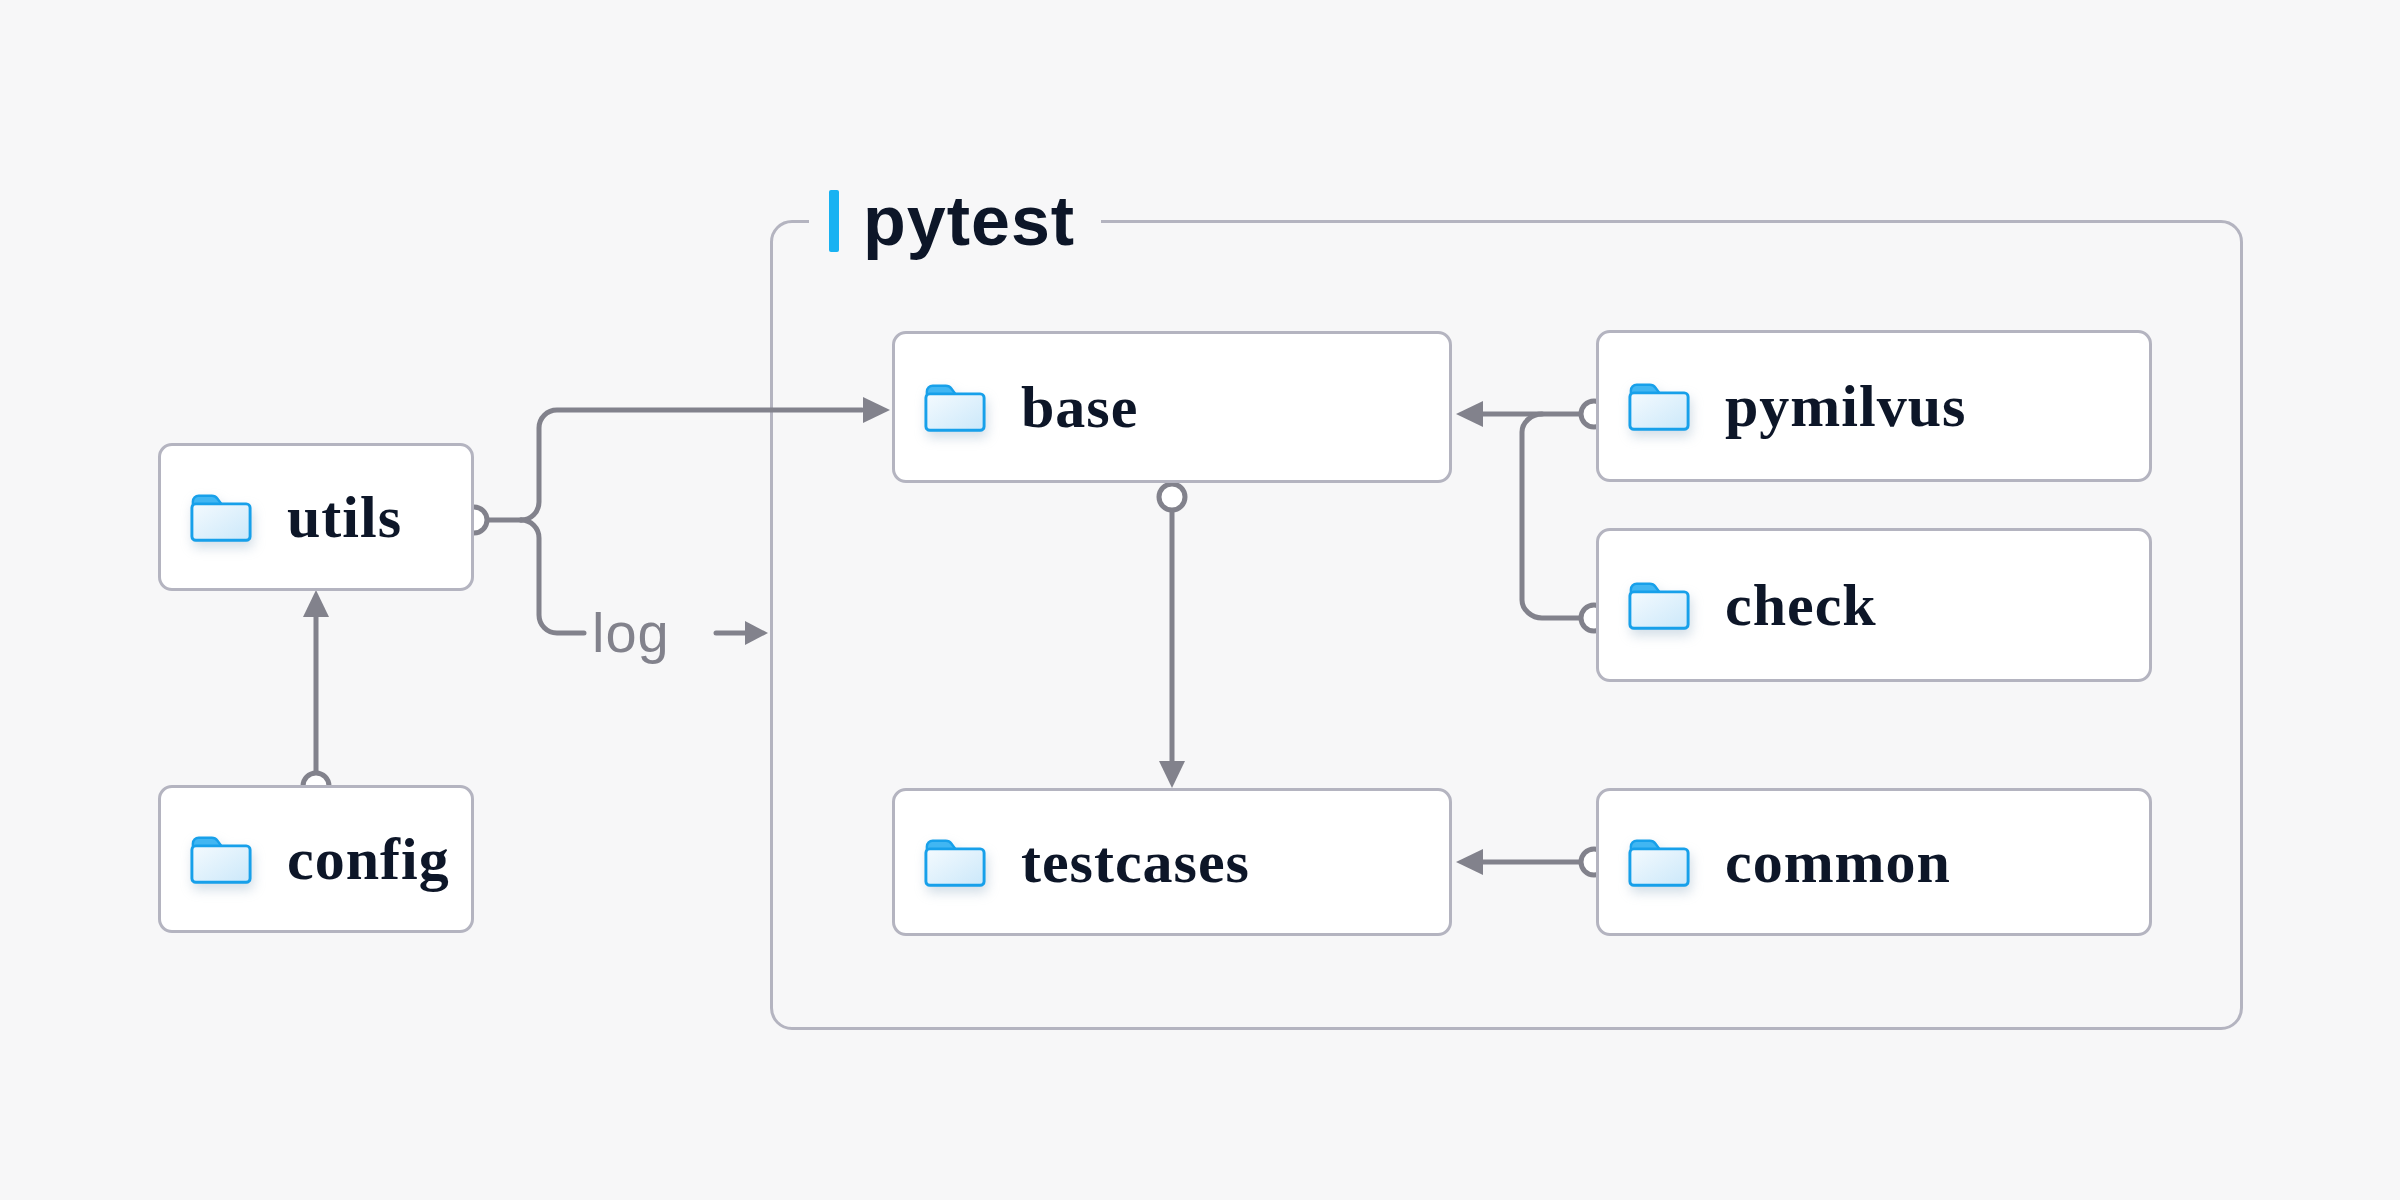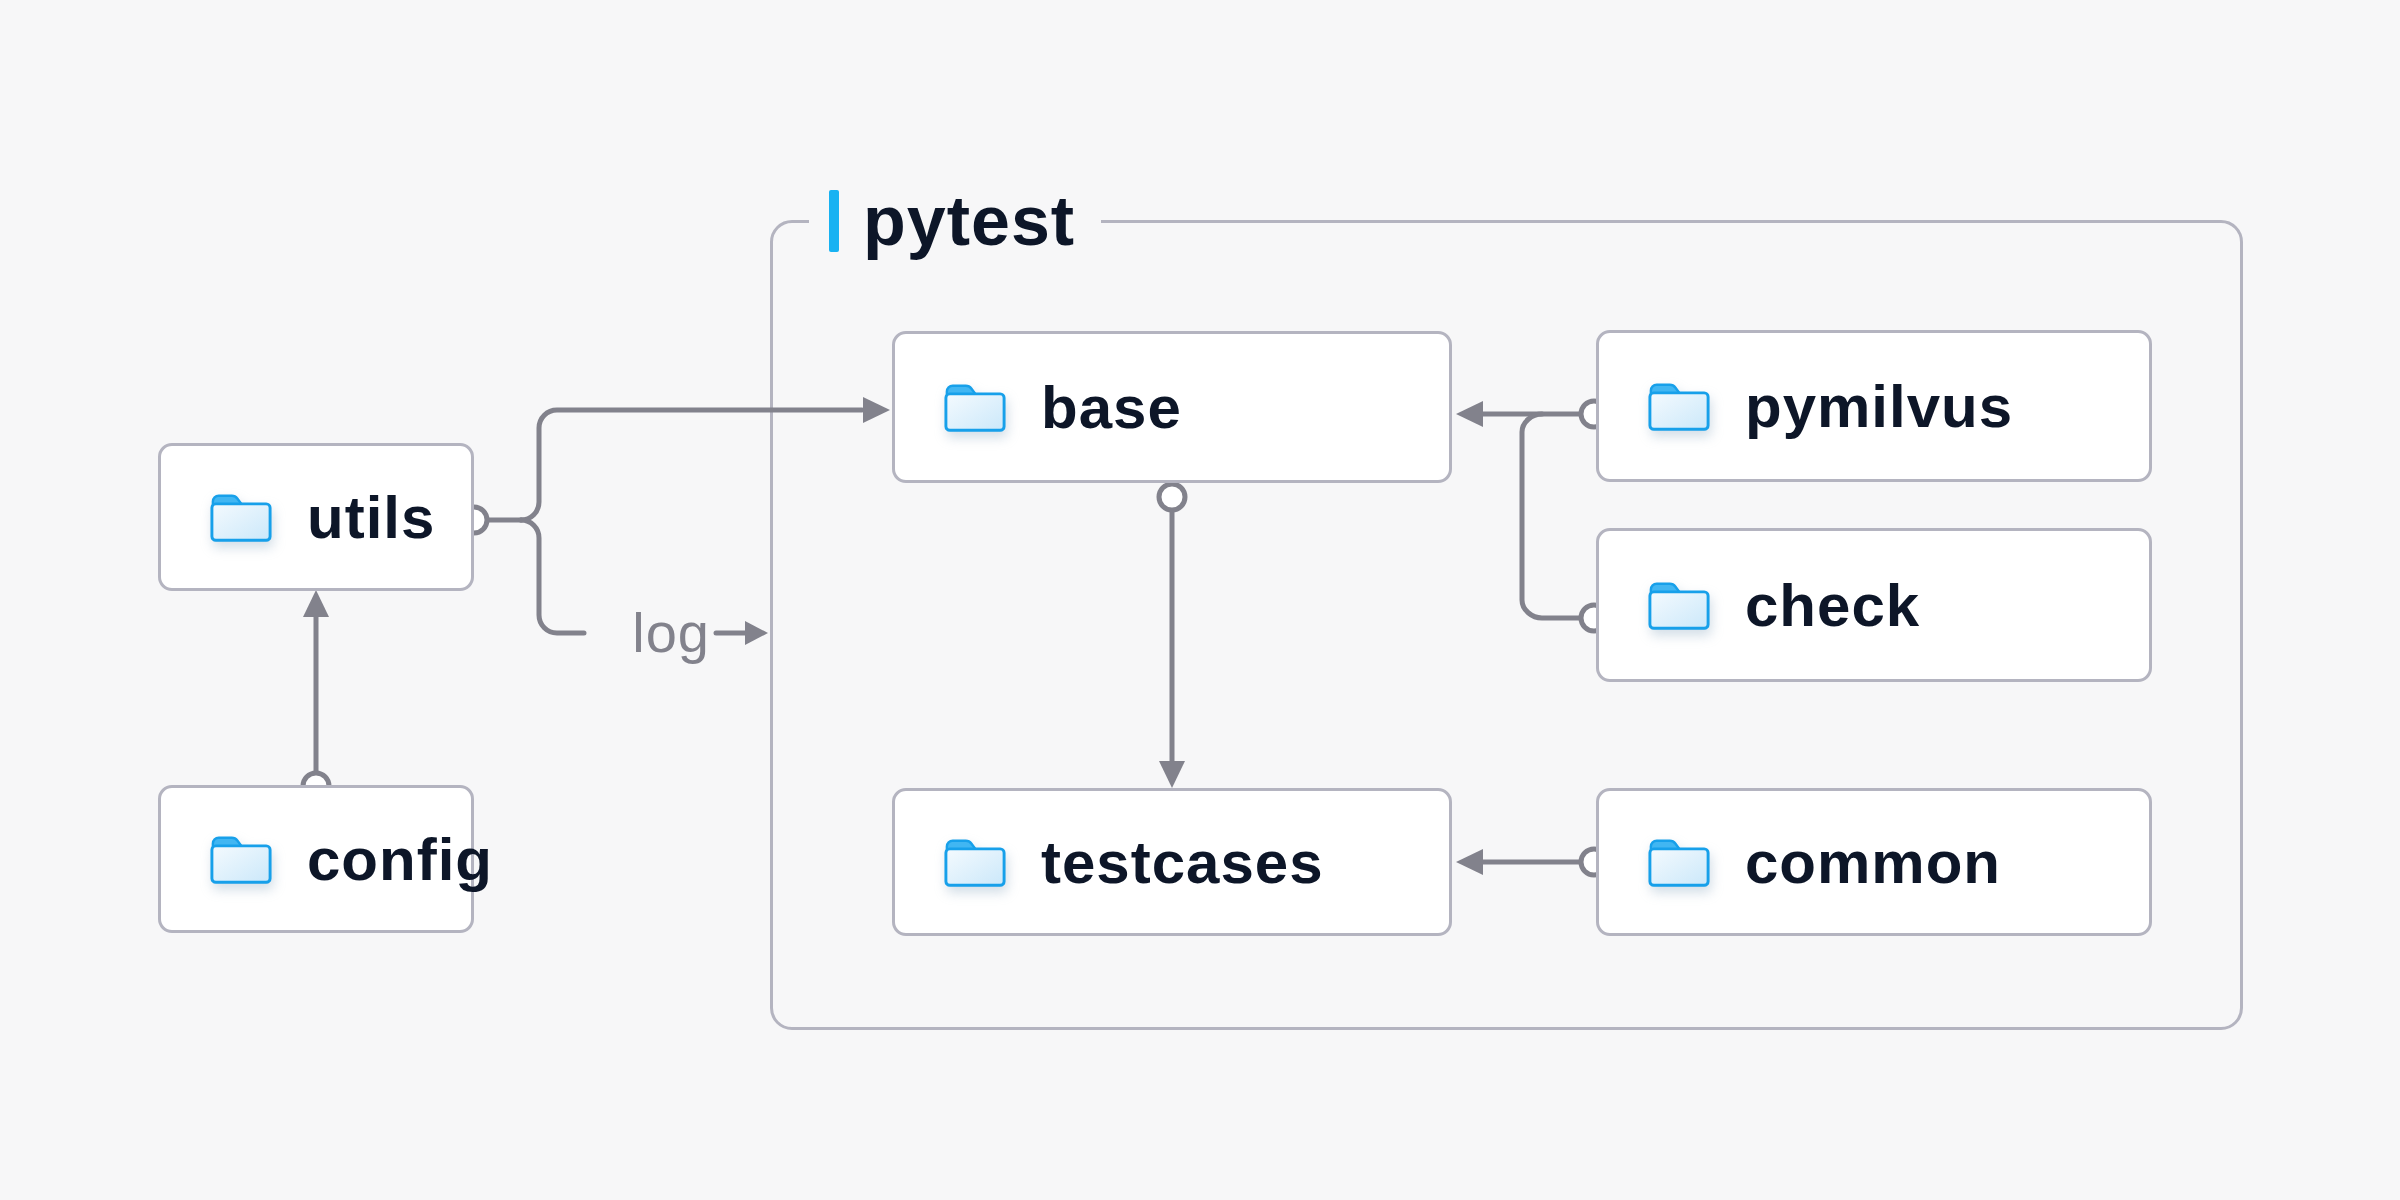--- a/index.html
+++ b/index.html
@@ -55,22 +55,23 @@
 
   
   .node {
     position: absolute;
     background: #ffffff;
     border: 3px solid #b4b4c0;
     border-radius: 14px;
     box-sizing: border-box;
     display: flex;
     align-items: center;
-    padding-left: 48px;
+    padding-left: 28px;
     gap: 34px;
+    font-family: Liberation Serif, serif;
   }
   .node-label {
     font-size: 60px;
     font-weight: 600;
     letter-spacing: 1px;
     color: #0d1628;
     white-space: nowrap;
   }
   .node-utils     { left: 158px;  top: 443px; width: 316px; height: 148px; }
   .node-config    { left: 158px;  top: 785px; width: 316px; height: 148px; }
@@ -103,21 +104,21 @@
     stroke: #82828c;
     stroke-width: 5;
   }
 
   
   .edge-label {
     position: absolute;
     left: 592px;
     top: 601px;
     width: 118px;
-    text-align: right;
+    text-align: left;
     font-size: 56px;
     font-weight: 500;
     letter-spacing: 1px;
     color: #82828c;
     line-height: 64px;
   }
 
   .defs-holder { position: absolute; width: 0; height: 0; }
 </style>
 </head>

